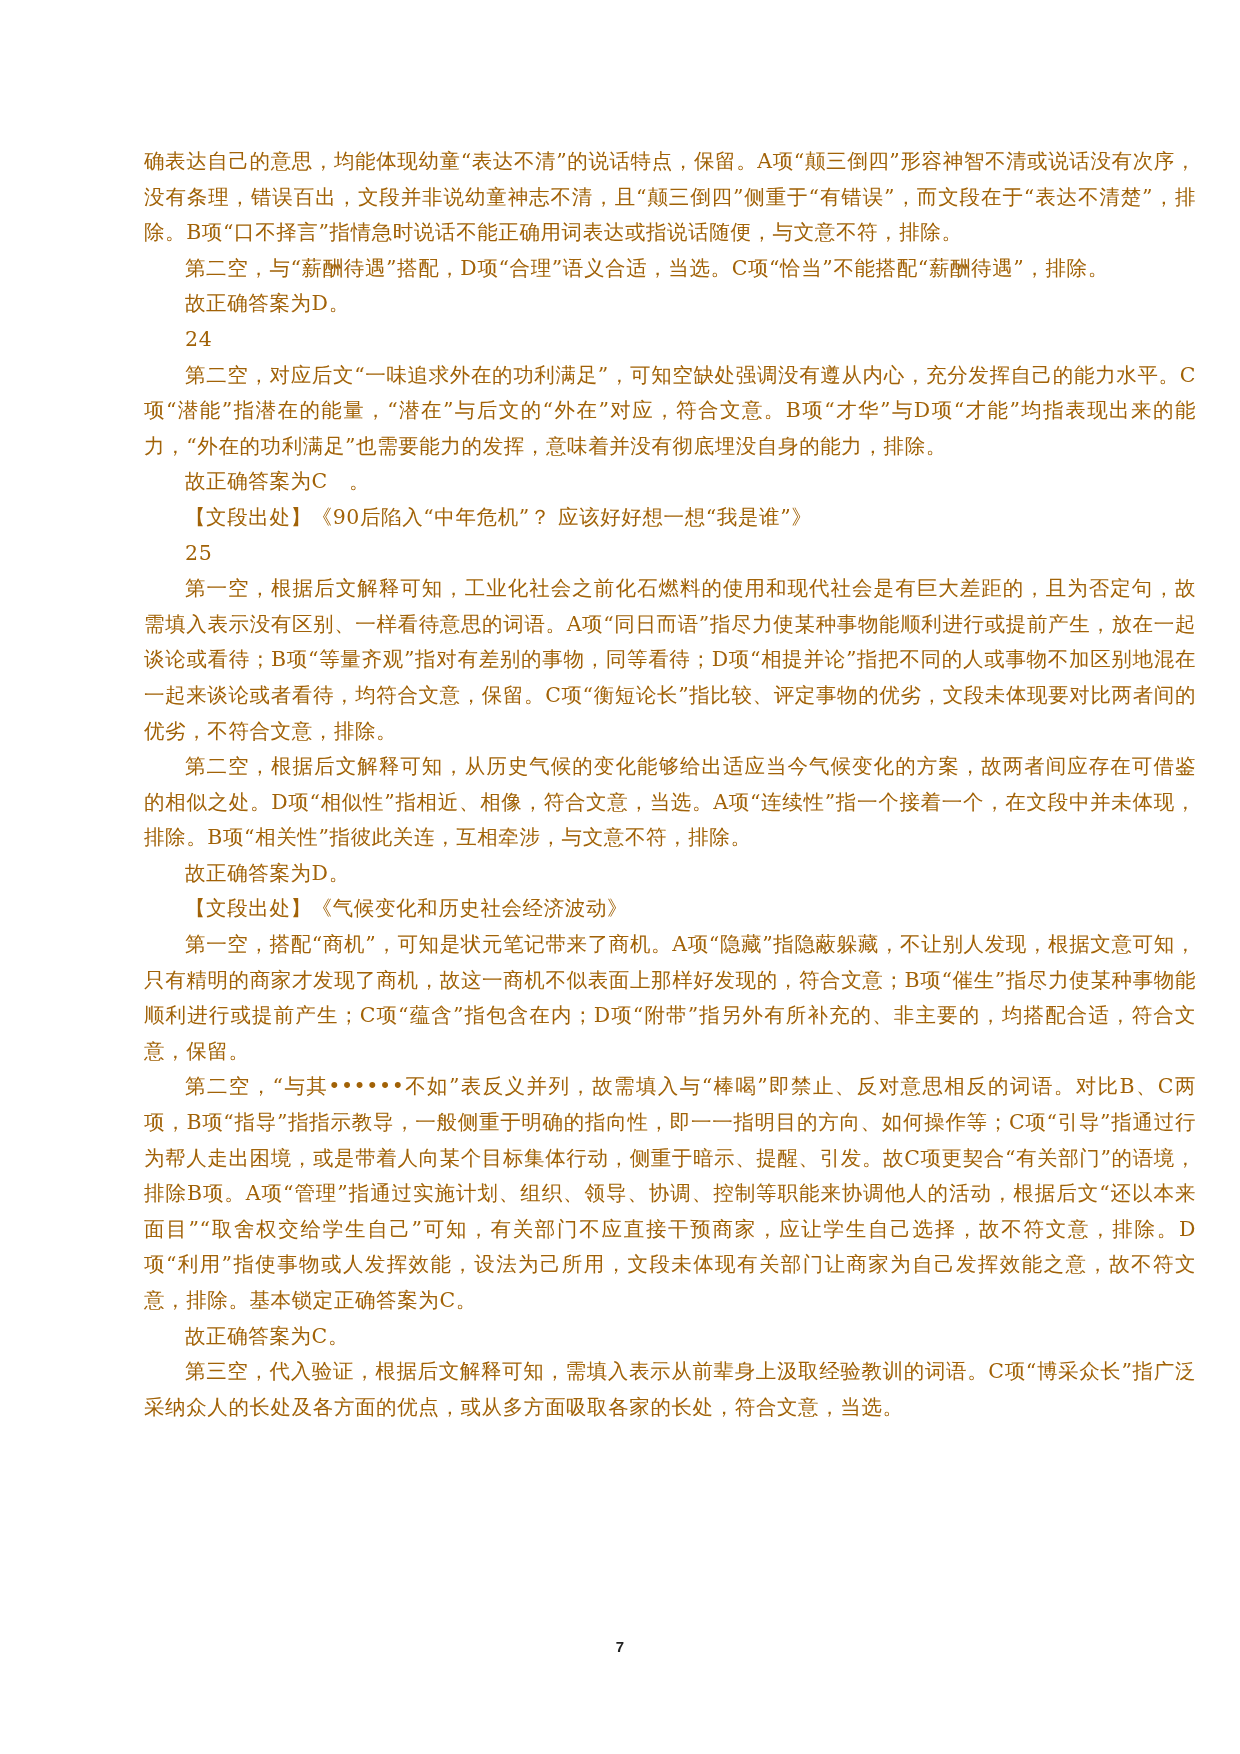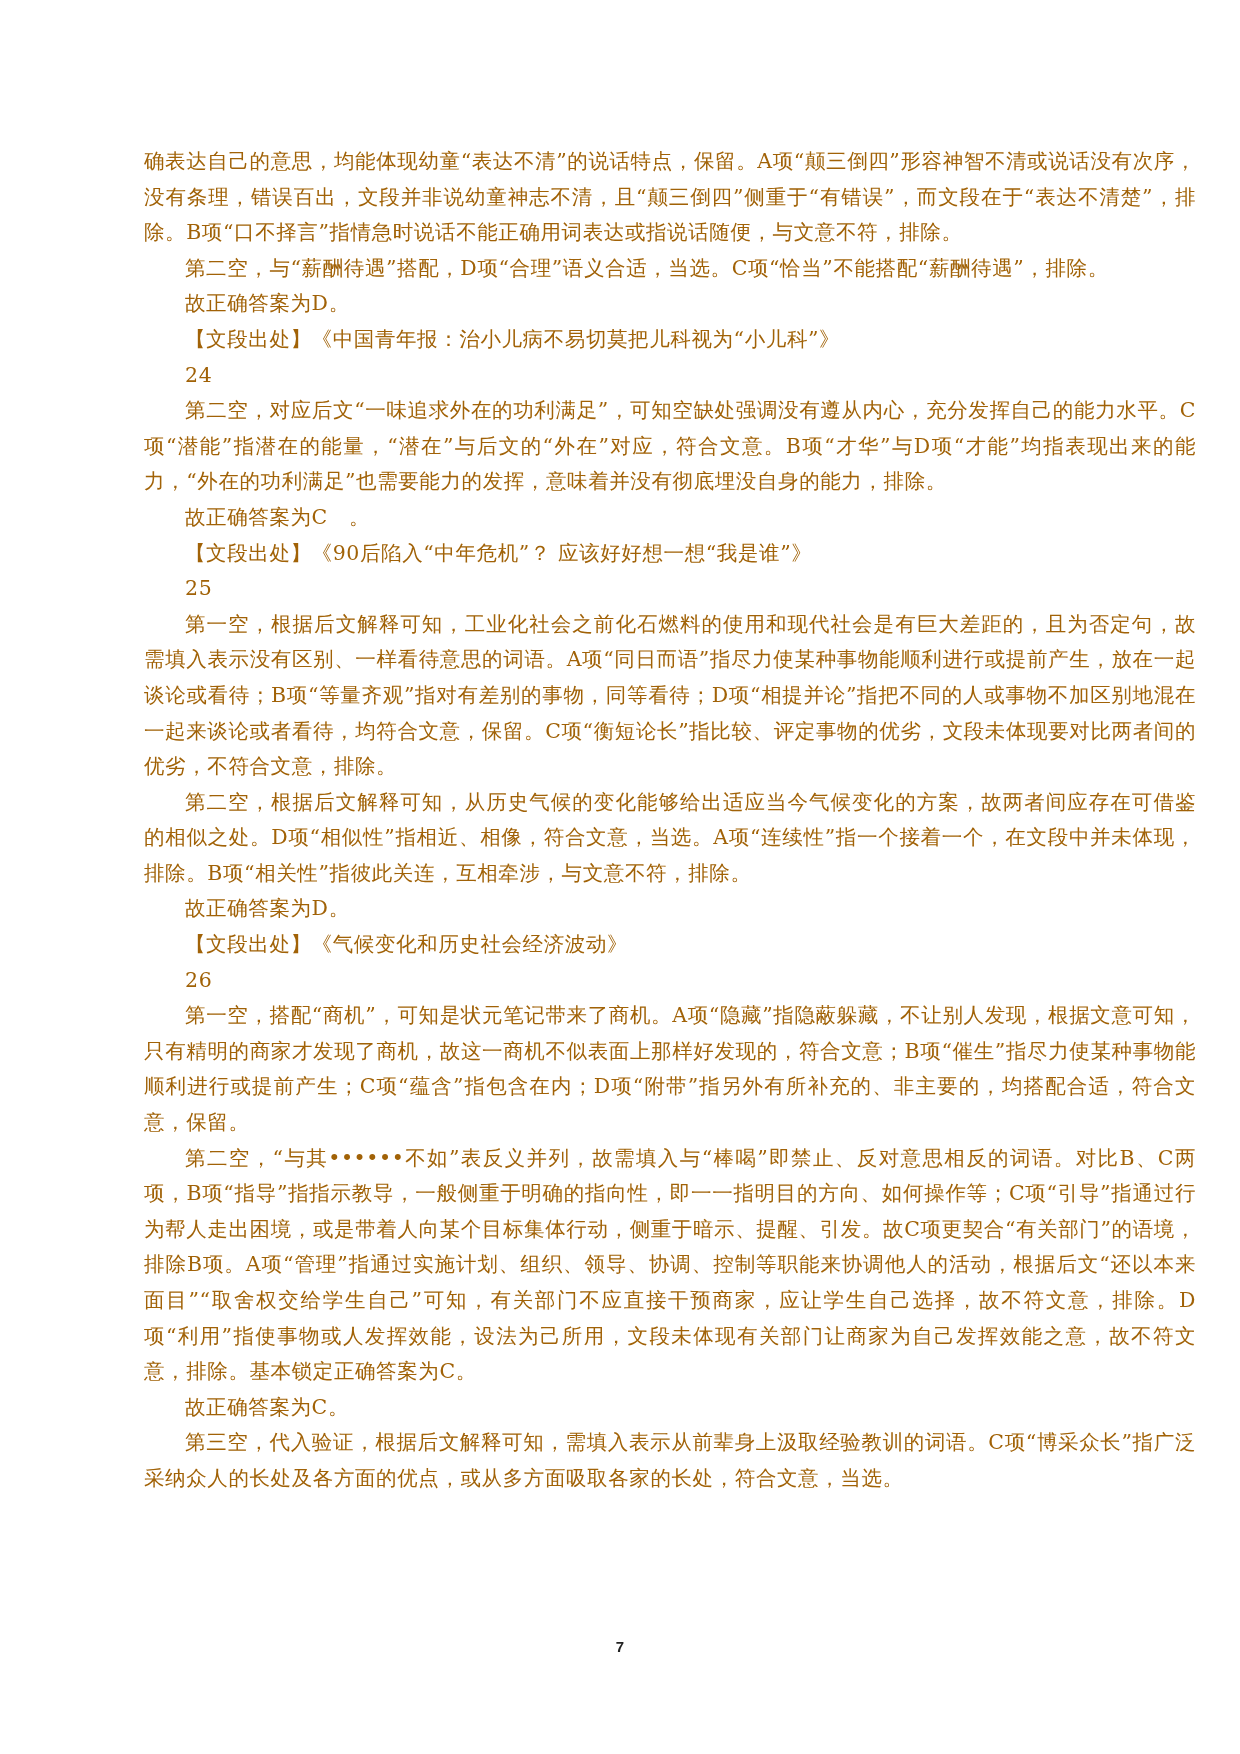--- a/index.html
+++ b/index.html
@@ -19,30 +19,28 @@
     font-size: 15px; font-weight: bold; color: #222;
   }
 </style>
 </head>
 <body>
 
 <div class="page">
   <p class="p cont">确表达自己的意思，均能体现幼童“表达不清”的说话特点，保留。A项“颠三倒四”形容神智不清或说话没有次序，没有条理，错误百出，文段并非说幼童神志不清，且“颠三倒四”侧重于“有错误”，而文段在于“表达不清楚”，排除。B项“口不择言”指情急时说话不能正确用词表达或指说话随便，与文意不符，排除。</p>
   <p class="p indent">第二空，与“薪酬待遇”搭配，D项“合理”语义合适，当选。C项“恰当”不能搭配“薪酬待遇”，排除。</p>
   <p class="p indent">故正确答案为D。</p>
-  <p class="p indent">【文段出处】《中国青年报：治小儿病不易切莫把儿科视为“小儿科”》</p>
   <p class="p indent">24</p>
   <p class="p indent">第二空，对应后文“一味追求外在的功利满足”，可知空缺处强调没有遵从内心，充分发挥自己的能力水平。C项“潜能”指潜在的能量，“潜在”与后文的“外在”对应，符合文意。B项“才华”与D项“才能”均指表现出来的能力，“外在的功利满足”也需要能力的发挥，意味着并没有彻底埋没自身的能力，排除。</p>
   <p class="p indent">故正确答案为C　。</p>
   <p class="p indent">【文段出处】《90后陷入“中年危机”？ 应该好好想一想“我是谁”》</p>
   <p class="p indent">25</p>
   <p class="p indent">第一空，根据后文解释可知，工业化社会之前化石燃料的使用和现代社会是有巨大差距的，且为否定句，故需填入表示没有区别、一样看待意思的词语。A项“同日而语”指尽力使某种事物能顺利进行或提前产生，放在一起谈论或看待；B项“等量齐观”指对有差别的事物，同等看待；D项“相提并论”指把不同的人或事物不加区别地混在一起来谈论或者看待，均符合文意，保留。C项“衡短论长”指比较、评定事物的优劣，文段未体现要对比两者间的优劣，不符合文意，排除。</p>
   <p class="p indent">第二空，根据后文解释可知，从历史气候的变化能够给出适应当今气候变化的方案，故两者间应存在可借鉴的相似之处。D项“相似性”指相近、相像，符合文意，当选。A项“连续性”指一个接着一个，在文段中并未体现，排除。B项“相关性”指彼此关连，互相牵涉，与文意不符，排除。</p>
   <p class="p indent">故正确答案为D。</p>
   <p class="p indent">【文段出处】《气候变化和历史社会经济波动》</p>
-  <p class="p indent">26</p>
   <p class="p indent">第一空，搭配“商机”，可知是状元笔记带来了商机。A项“隐藏”指隐蔽躲藏，不让别人发现，根据文意可知，只有精明的商家才发现了商机，故这一商机不似表面上那样好发现的，符合文意；B项“催生”指尽力使某种事物能顺利进行或提前产生；C项“蕴含”指包含在内；D项“附带”指另外有所补充的、非主要的，均搭配合适，符合文意，保留。</p>
   <p class="p indent">第二空，“与其••••••不如”表反义并列，故需填入与“棒喝”即禁止、反对意思相反的词语。对比B、C两项，B项“指导”指指示教导，一般侧重于明确的指向性，即一一指明目的方向、如何操作等；C项“引导”指通过行为帮人走出困境，或是带着人向某个目标集体行动，侧重于暗示、提醒、引发。故C项更契合“有关部门”的语境，排除B项。A项“管理”指通过实施计划、组织、领导、协调、控制等职能来协调他人的活动，根据后文“还以本来面目”“取舍权交给学生自己”可知，有关部门不应直接干预商家，应让学生自己选择，故不符文意，排除。D项“利用”指使事物或人发挥效能，设法为己所用，文段未体现有关部门让商家为自己发挥效能之意，故不符文意，排除。基本锁定正确答案为C。</p>
   <p class="p indent">故正确答案为C。</p>
   <p class="p indent">第三空，代入验证，根据后文解释可知，需填入表示从前辈身上汲取经验教训的词语。C项“博采众长”指广泛采纳众人的长处及各方面的优点，或从多方面吸取各家的长处，符合文意，当选。</p>
 </div>
 
 <div class="page-number">7</div>
 
 </body></html>

